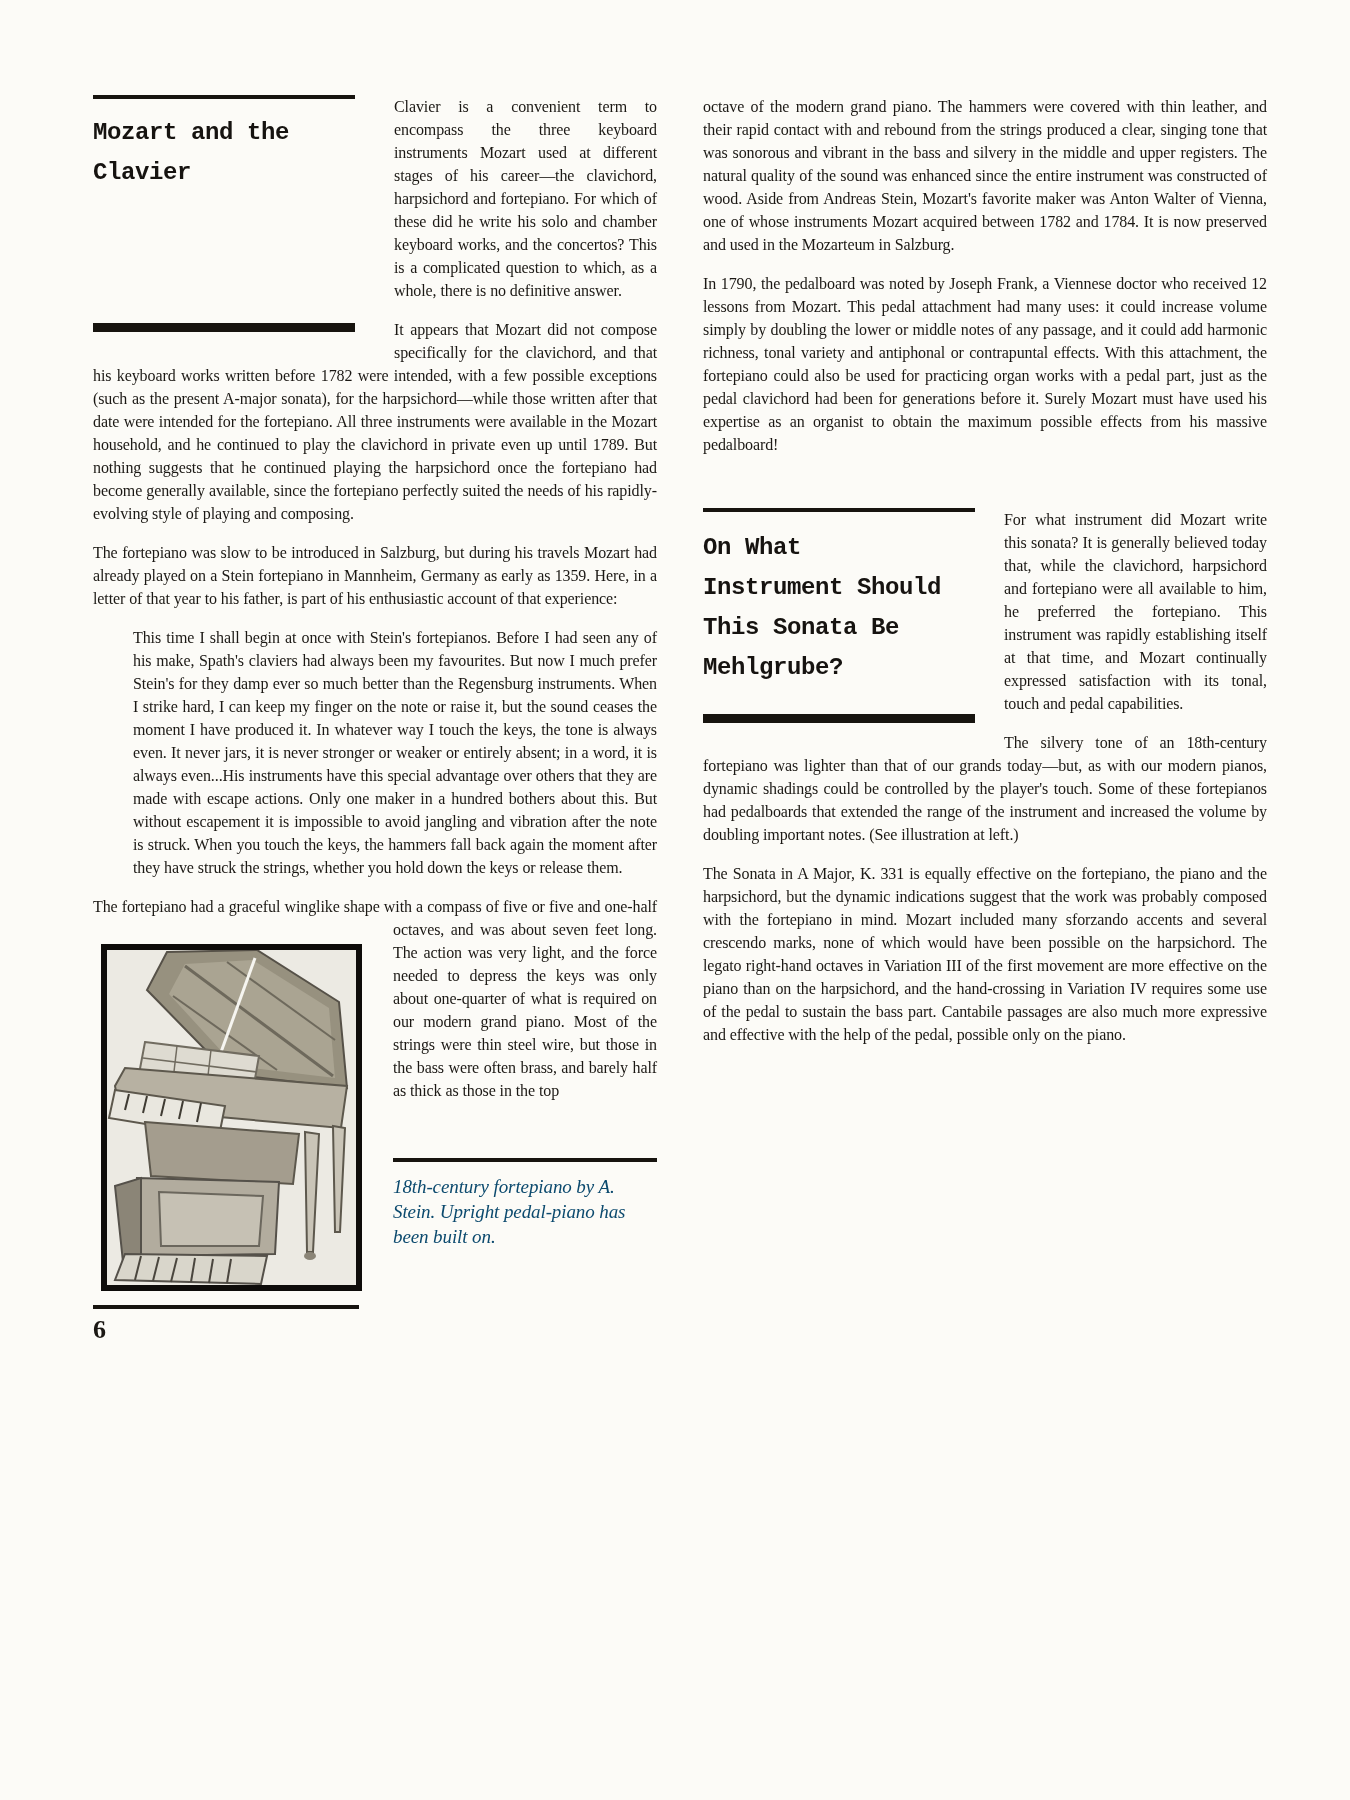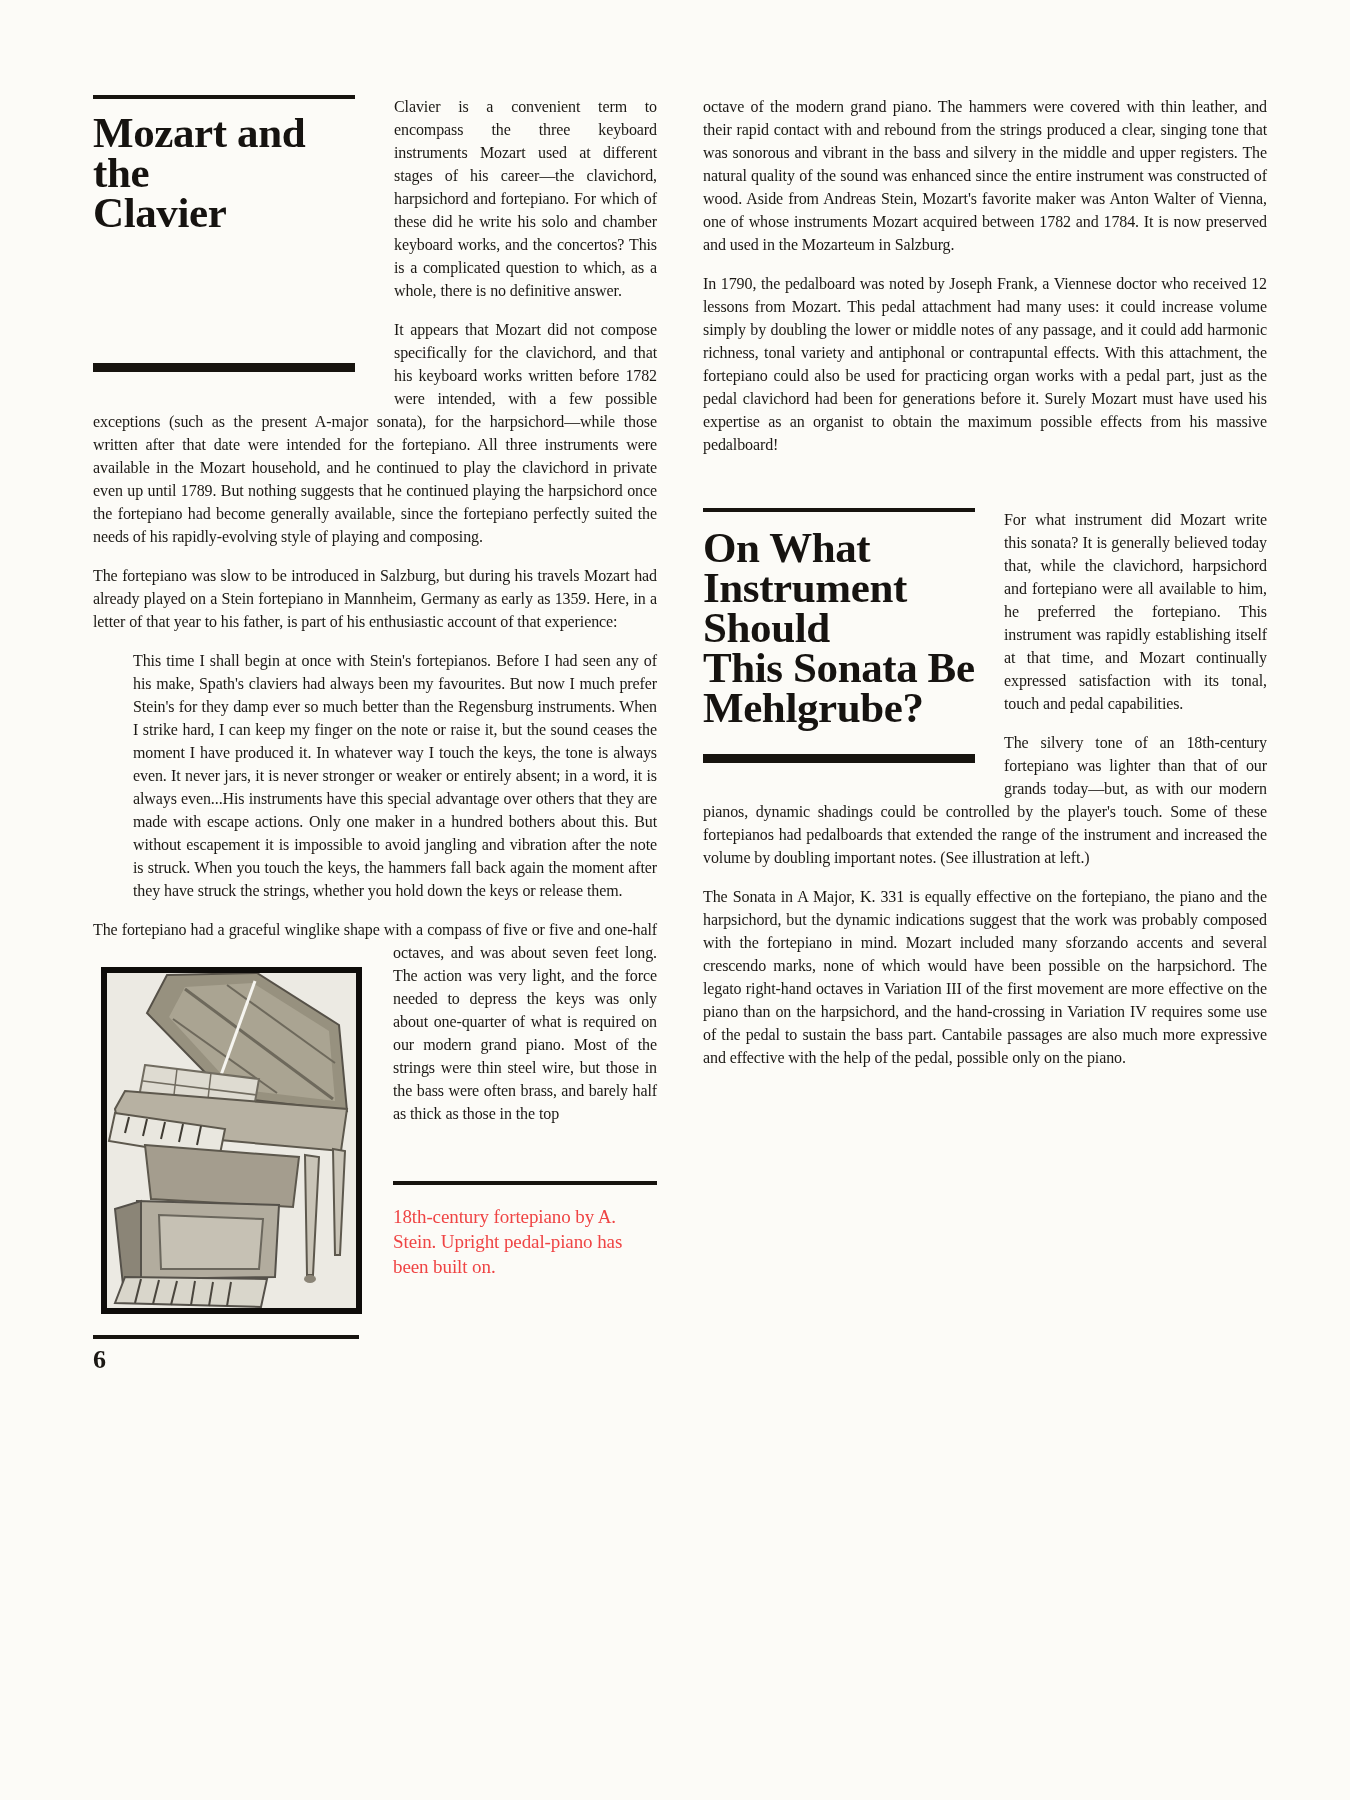--- a/index.html
+++ b/index.html
@@ -23,23 +23,23 @@
     text-align:justify;
   }
   .quote{padding-left:40px;}
 
   .rule-thin{height:4px;background:#17140f;}
   .rule-thick{height:9px;background:#17140f;}
 
   .hbox{float:left;width:262px;margin-right:39px;margin-bottom:20px;}
   .hbox2{float:left;width:272px;margin-right:29px;margin-bottom:30px;}
   .headline{
-    font-family:Liberation Serif, serif;
+    font-family:Liberation Mono, monospace;
     font-weight:bold;
-    font-size:43px;line-height:40px;
+    font-size:24px;line-height:40px;
     letter-spacing:-0.4px;
     color:#161310;
   }
   .hbox .headline{margin-top:14px;}
   .hbox2 .headline{margin-top:16px;}
   .hbox .rule-thick{margin-top:130px;}
   .hbox2 .rule-thick{margin-top:26px;}
 
   .section2{margin-top:52px;}
 
@@ -47,24 +47,25 @@
     float:left;
     width:249px;height:335px;
     border:6px solid #0e0c0a;
     margin:26px 31px 10px 8px;
     background:#eceae3;
   }
   .img-float svg{display:block;width:249px;height:335px;}
 
   .caption-block{display:flow-root;margin-top:56px;}
   .caption-text{
-    margin-top:19px;
+    margin-top:12px;
+    font-style:italic;
     font-size:19px;line-height:25px;
     letter-spacing:-0.1px;
-    color:#ef4444;
+    color:#0c4a6e;
   }
 
   .footer{clear:both;margin-top:56px;}
   .rule-footer{width:266px;height:4px;background:#17140f;}
   .page-num{
     margin-top:7px;
     font-weight:bold;
     font-size:26px;line-height:28px;
   }
   .it{}

